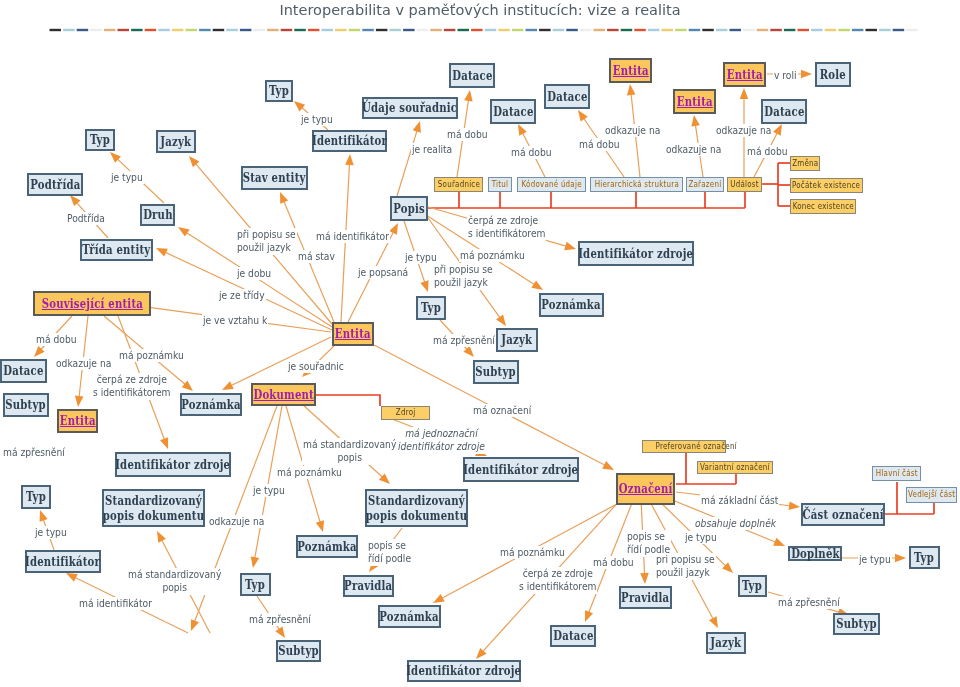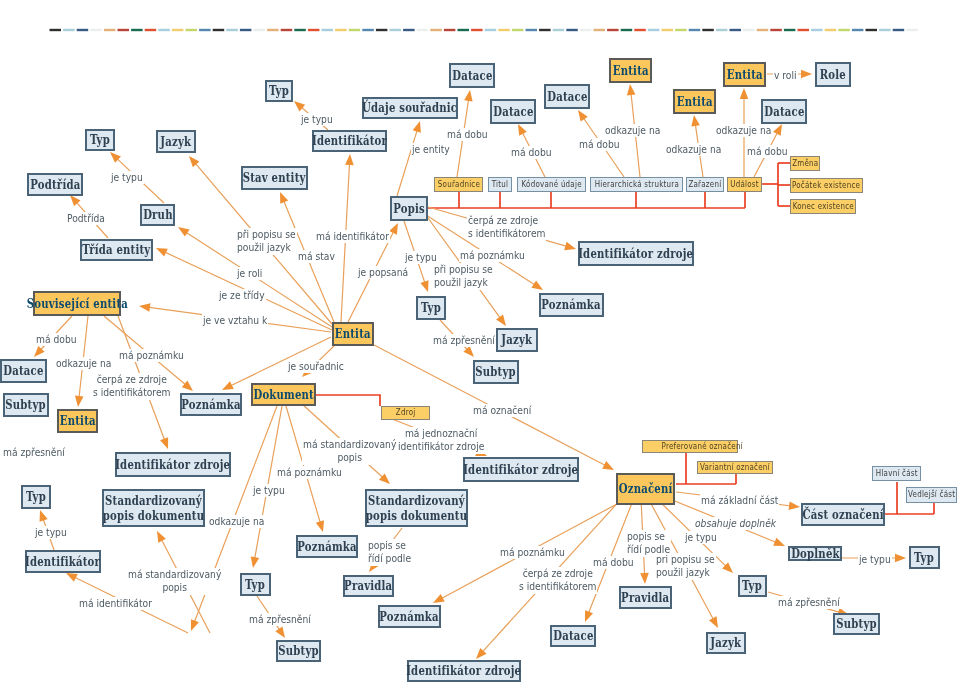--- a/index.html
+++ b/index.html
@@ -9,34 +9,35 @@
   #title{position:absolute;left:0;top:2px;width:960px;text-align:center;font-size:14.5px;
          color:#4f5d66;font-family:"DejaVu Sans",sans-serif;letter-spacing:0px;}
   #rule{position:absolute;left:0;top:26px;width:960px;height:8px;display:block;}
   #wires{position:absolute;left:0;top:0;width:960px;height:687px;display:block;}
   .node{position:absolute;box-sizing:border-box;display:flex;align-items:center;
         justify-content:center;overflow:visible;}
   .node > span{white-space:pre;line-height:1.12;text-align:center;display:block;flex:0 0 auto;
         font-family:"DejaVu Serif Condensed","DejaVu Serif",serif;font-weight:bold;
         font-size:13.6px;transform:scaleX(0.825);letter-spacing:0.25px;}
   .node.blue{background:#dde8f1;border:2px solid #4a6377;color:#2f4050;}
-  .node.orange{background:#fbc75c;border:2px solid #5a5a59;color:#0c4a6e;}
-  .node.blue-sm{background:#dde8f1;border:1px solid #7690a3;color:#404040;}
+  .node.orange{background:#fbc75c;border:2px solid #5a5a59;color:#a21caf;text-decoration:underline;}
+  .node.blue-sm{background:#dde8f1;border:1px solid #7690a3;color:#a16207;}
   .node.orange-sm{background:#fbcf66;border:1px solid #8a8577;color:#4a3e22;}
   .node.blue-sm > span, .node.orange-sm > span{
         font-family:"DejaVu Sans Condensed","DejaVu Sans",sans-serif;font-weight:normal;
         font-size:8.6px;transform:scaleX(0.92);letter-spacing:0.25px;}
   .elabel{position:absolute;font-family:"DejaVu Sans Condensed","DejaVu Sans",sans-serif;
         font-size:10.2px;color:#4e5b64;white-space:pre;line-height:1.30;
         background:#ffffff;padding:0 1px;}
 </style>
 </head>
 <body>
 
 <div id="page">
+  <div id="title">Interoperabilita v paměťových institucích: vize a realita</div>
   <svg id="rule" viewBox="0 0 960 8">
       <rect x="49.5" y="2.8" width="11.5" height="2.4" fill="#2f2f2f"></rect>
       <rect x="63.1" y="2.8" width="11.5" height="2.4" fill="#a9ced8"></rect>
       <rect x="76.7" y="2.8" width="11.5" height="2.4" fill="#3a5a86"></rect>
       <rect x="90.3" y="2.8" width="11.5" height="2.4" fill="#eceeee"></rect>
       <rect x="103.89999999999999" y="2.8" width="11.5" height="2.4" fill="#e3b078"></rect>
       <rect x="117.49999999999999" y="2.8" width="11.5" height="2.4" fill="#b8453a"></rect>
       <rect x="131.1" y="2.8" width="11.5" height="2.4" fill="#1b6b52"></rect>
       <rect x="144.7" y="2.8" width="11.5" height="2.4" fill="#e2512f"></rect>
       <rect x="158.29999999999998" y="2.8" width="11.5" height="2.4" fill="#a6cde0"></rect>
@@ -217,27 +218,27 @@
       <line x1="842" y1="558" x2="897.5" y2="558" stroke="#e9a05a" stroke-width="1.2"></line>
       <polygon points="906,558 895,562.3 895,553.7" fill="#ef9033"></polygon>
       <line x1="768" y1="592" x2="840.8232479782727" y2="612.6782062160527" stroke="#e9a05a" stroke-width="1.2"></line>
       <polygon points="849,615 837.2437664105912,616.1318002435303 839.5928754155261,607.8588511391943" fill="#ef9033"></polygon>
     </svg>
 <div class="elabel" style="left: 110px; top: 171px;">je typu</div>
     <div class="elabel" style="left: 300px; top: 113px;">je typu</div>
     <div class="elabel" style="left: 66px; top: 212px;">Podtřída</div>
     <div class="elabel" style="left: 236px; top: 228px;">při popisu se
 použil jazyk</div>
-    <div class="elabel" style="left: 236px; top: 267px;">je roli</div>
+    <div class="elabel" style="left: 236px; top: 267px;">je dobu</div>
     <div class="elabel" style="left: 218px; top: 289px;">je ze třídy</div>
     <div class="elabel" style="left: 202px; top: 314px;">je ve vztahu k</div>
     <div class="elabel" style="left: 315px; top: 230px;">má identifikátor</div>
     <div class="elabel" style="left: 297px; top: 250px;">má stav</div>
     <div class="elabel" style="left: 357px; top: 266px;">je popsaná</div>
-    <div class="elabel" style="left: 411px; top: 143px;">je entity</div>
+    <div class="elabel" style="left: 411px; top: 143px;">je realita</div>
     <div class="elabel" style="left: 446px; top: 128px;">má dobu</div>
     <div class="elabel" style="left: 510px; top: 146px;">má dobu</div>
     <div class="elabel" style="left: 578px; top: 138px;">má dobu</div>
     <div class="elabel" style="left: 604px; top: 124px;">odkazuje na</div>
     <div class="elabel" style="left: 665px; top: 143px;">odkazuje na</div>
     <div class="elabel" style="left: 715px; top: 124px;">odkazuje na</div>
     <div class="elabel" style="left: 746px; top: 145px;">má dobu</div>
     <div class="elabel" style="left: 773px; top: 69px;">v roli</div>
     <div class="elabel" style="left: 467px; top: 214px;">čerpá ze zdroje
 s identifikátorem</div>
@@ -255,21 +256,21 @@
     <div class="elabel" style="left: 2px; top: 446px;">má zpřesnění</div>
     <div class="elabel" style="left: 34px; top: 526px;">je typu</div>
     <div class="elabel" style="left: 78px; top: 597px;">má identifikátor</div>
     <div class="elabel" style="left: 127px; top: 568px; text-align: center;">má standardizovaný
 popis</div>
     <div class="elabel" style="left: 252px; top: 484px;">je typu</div>
     <div class="elabel" style="left: 208px; top: 515px;">odkazuje na</div>
     <div class="elabel" style="left: 248px; top: 613px;">má zpřesnění</div>
     <div class="elabel" style="left: 367px; top: 539px;">popis se
 řídí podle</div>
-    <div class="elabel" style="left: 397px; top: 427px; text-align: center;">má jednoznační
+    <div class="elabel" style="left: 397px; top: 427px; text-align: center; font-style: italic;">má jednoznační
 identifikátor zdroje</div>
     <div class="elabel" style="left: 472px; top: 404px;">má označení</div>
     <div class="elabel" style="left: 302px; top: 438px; text-align: center;">má standardizovaný
 popis</div>
     <div class="elabel" style="left: 276px; top: 466px;">má poznámku</div>
     <div class="elabel" style="left: 499px; top: 546px;">má poznámku</div>
     <div class="elabel" style="left: 518px; top: 567px; text-align: center;">čerpá ze zdroje
 s identifikátorem</div>
     <div class="elabel" style="left: 592px; top: 556px;">má dobu</div>
     <div class="elabel" style="left: 626px; top: 530px;">popis se
@@ -364,21 +365,21 @@
     </div>
     <div class="node blue" style="left: 578px; top: 241px; width: 116px; height: 25px;">
       <span>Identifikátor zdroje</span>
     </div>
     <div class="node blue" style="left: 416px; top: 296px; width: 30px; height: 24px;">
       <span>Typ</span>
     </div>
     <div class="node blue" style="left: 539px; top: 293px; width: 65px; height: 24px;">
       <span>Poznámka</span>
     </div>
-    <div class="node orange" style="left: 33px; top: 291px; width: 88px; height: 25px;">
+    <div class="node orange" style="left: 33px; top: 291px; width: 118px; height: 25px;">
       <span>Související entita</span>
     </div>
     <div class="node blue" style="left: 0px; top: 359px; width: 47px; height: 24px;">
       <span>Datace</span>
     </div>
     <div class="node blue" style="left: 3px; top: 393px; width: 46px; height: 24px;">
       <span>Subtyp</span>
     </div>
     <div class="node orange" style="left: 57px; top: 409px; width: 41px; height: 24px;">
       <span>Entita</span>
@@ -435,21 +436,21 @@
     <div class="node blue" style="left: 365px; top: 489px; width: 103px; height: 38px;">
       <span>Standardizovaný
 popis dokumentu</span>
     </div>
     <div class="node blue" style="left: 407px; top: 660px; width: 114px; height: 22px;">
       <span>Identifikátor zdroje</span>
     </div>
     <div class="node blue" style="left: 550px; top: 625px; width: 46px; height: 22px;">
       <span>Datace</span>
     </div>
-    <div class="node orange-sm" style="left: 642px; top: 440px; width: 96px; height: 13px; padding-left: 24px;">
+    <div class="node orange-sm" style="left: 642px; top: 440px; width: 84px; height: 13px; padding-left: 24px;">
       <span>Preferované označení</span>
     </div>
     <div class="node orange-sm" style="left: 697px; top: 461px; width: 76px; height: 13px; align-items: flex-end;">
       <span>Variantní označení</span>
     </div>
     <div class="node orange" style="left: 616px; top: 473px; width: 59px; height: 32px;">
       <span>Označení</span>
     </div>
     <div class="node blue" style="left: 801px; top: 503px; width: 84px; height: 23px;">
       <span>Část označení</span>

